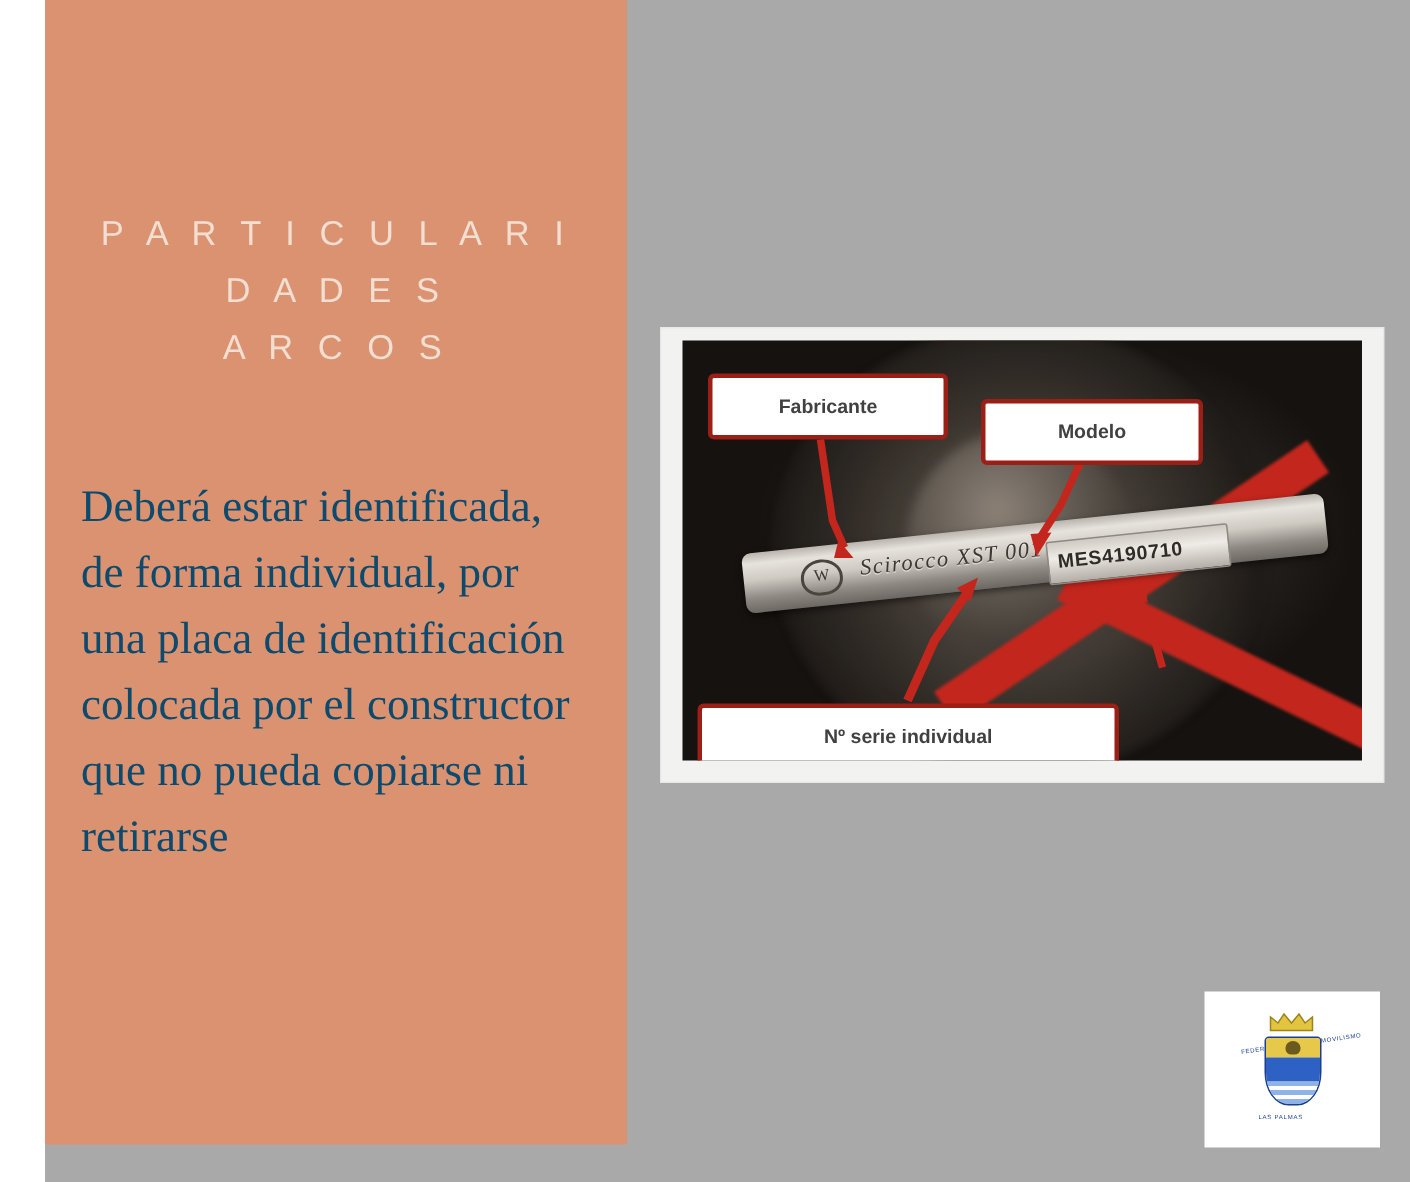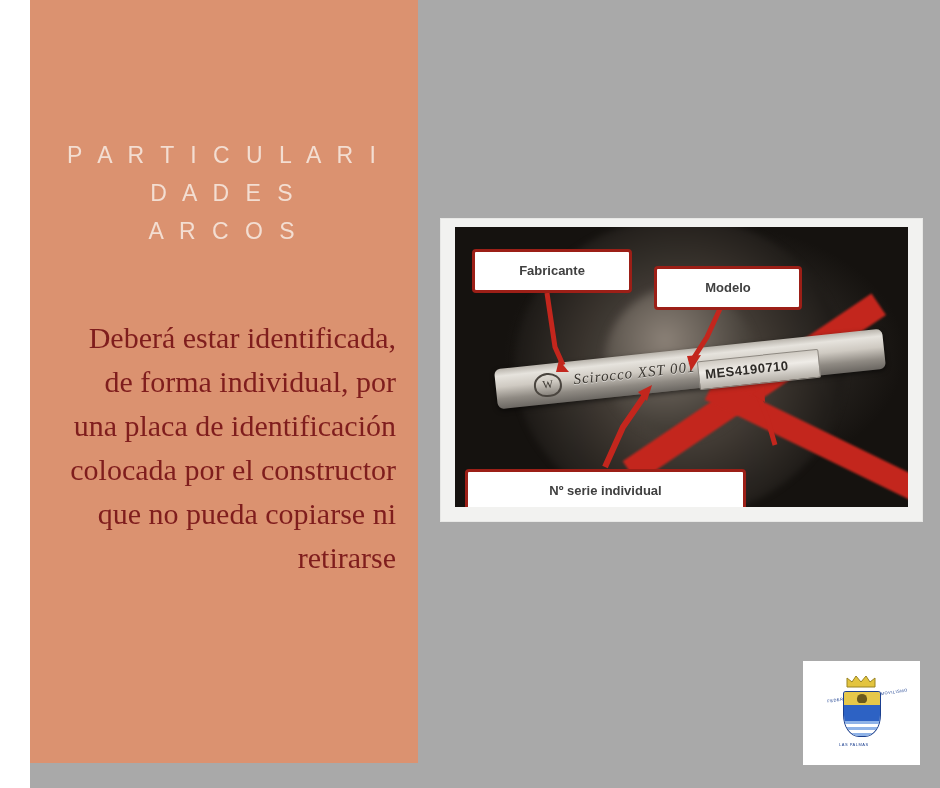--- a/index.html
+++ b/index.html
@@ -47,22 +47,22 @@
     font-size: 23px;
     letter-spacing: 5px;
     line-height: 38px;
     font-weight: 400;
   }
   .panel-body {
     position: absolute;
     left: 24px;
     top: 316px;
     width: 342px;
-    text-align: right;
-    color: #7f1d1d;
+    text-align: left;
+    color: #0c4a6e;
     font-family: "Liberation Serif", serif;
     font-size: 30px;
     line-height: 44px;
   }
   .photo {
     position: absolute;
     left: 441px;
     top: 219px;
     width: 481px;
     height: 302px;

